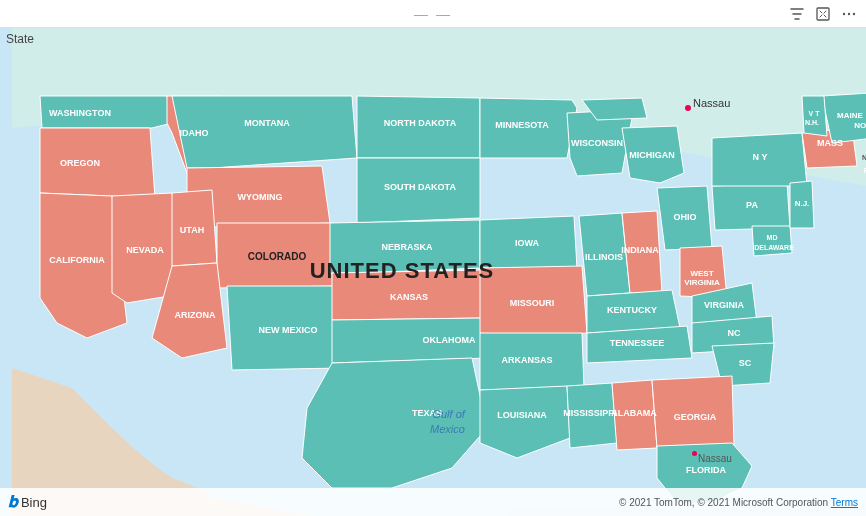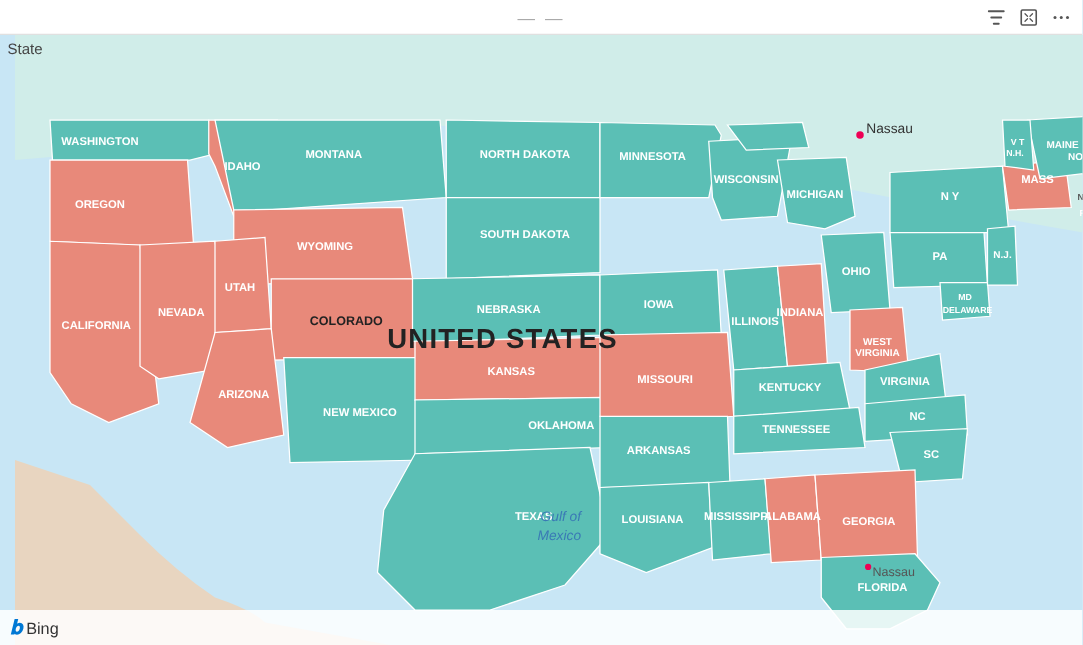--- a/index.html
+++ b/index.html
@@ -375,15 +375,19 @@
   <div id="nassau-dot"></div>
   <div id="nassau-label">Nassau</div>
 
   <div id="gulf-label">Gulf of<br>Mexico</div>
 
   <div id="bottom-bar">
     <div id="bing-logo">
       <span id="bing-b">𝐛</span>
       <span style="font-size:13px; font-weight:400; color:#333;">Bing</span>
     </div>
+    <div id="copyright">
+      <span>© 2021 TomTom, © 2021 Microsoft Corporation</span>
+      <span id="terms-link">Terms</span>
+    </div>
   </div>
 
 </div>
 
 </body></html>

